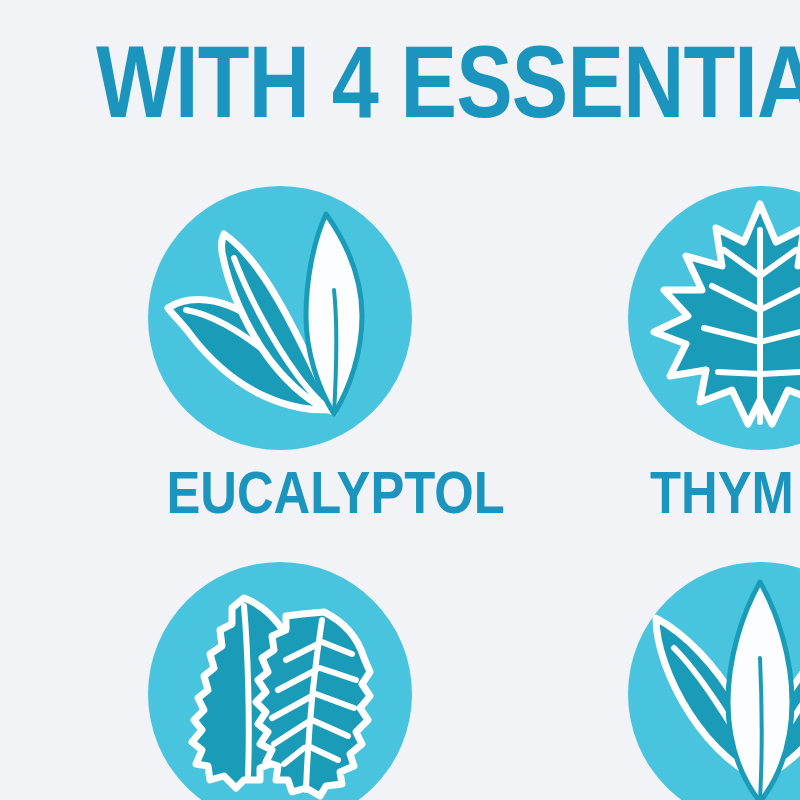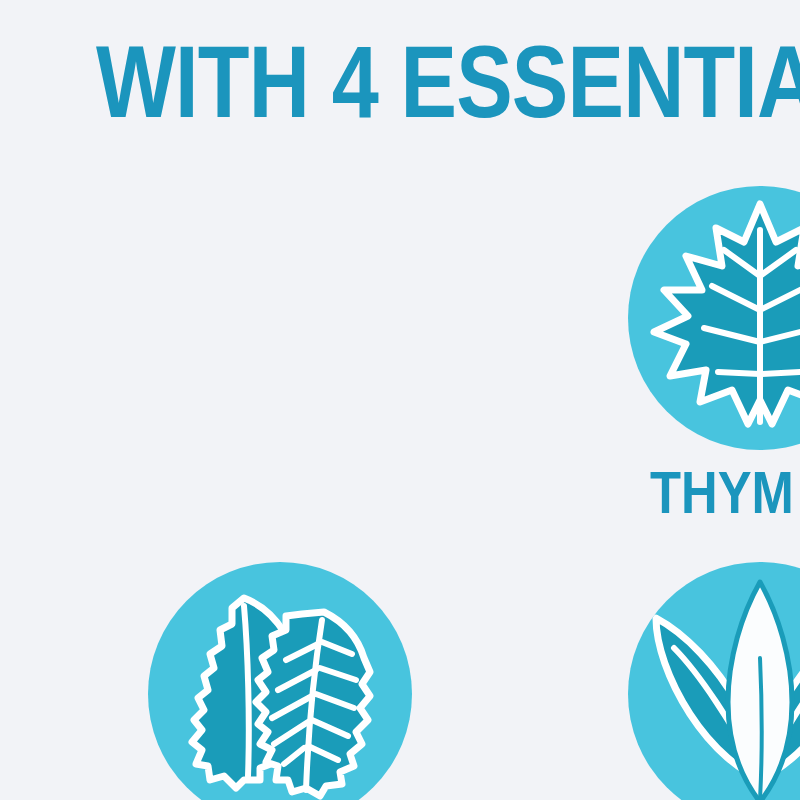--- a/index.html
+++ b/index.html
@@ -96,20 +96,41 @@
 </style>
 </head>
 <body>
 
 <div class="canvas">
 
   <div class="headline">WITH 4 ESSENTIAL O</div>
 
   <div class="grid">
 
+    <div class="card card-r1c1">
+      <div class="icon-circle">
+        <svg viewBox="0 0 264 264" xmlns="http://www.w3.org/2000/svg">
+
+          <path d="M20 122 C38 110 62 112 82 120 C110 131 140 160 168 196
+                   C178 209 184 218 186 223 C166 226 140 221 116 210
+                   C86 196 60 172 42 148 C32 135 24 128 20 122 Z" fill="#1a9cb9" stroke="#ffffff" stroke-width="7" stroke-linejoin="round"></path>
+          <path d="M38 124 C62 128 92 145 120 168 C148 191 170 213 184 224" fill="none" stroke="#ffffff" stroke-width="6" stroke-linecap="round"></path>
+
+          <path d="M76 48 C96 62 114 86 130 114 C150 148 170 192 186 226
+                   C166 220 142 200 122 174 C98 142 80 100 74 66
+                   C73 58 74 52 76 48 Z" fill="#1a9cb9" stroke="#ffffff" stroke-width="7" stroke-linejoin="round"></path>
+          <path d="M86 72 C98 104 122 152 150 190 C168 214 180 223 186 227" fill="none" stroke="#ffffff" stroke-width="6" stroke-linecap="round"></path>
+
+          <path d="M178 28 C198 56 214 92 214 130 C214 166 202 202 186 228
+                   C170 202 158 166 158 130 C158 92 166 54 178 28 Z" fill="#fbfdfe" stroke="#1a9cb9" stroke-width="5" stroke-linejoin="round"></path>
+          <path d="M186 104 C190 140 188 192 186 228" fill="none" stroke="#1a9cb9" stroke-width="4" stroke-linecap="round"></path>
+        </svg>
+      </div>
+      <div class="card-label">EUCALYPTOL</div>
+    </div>
 
     <div class="card card-r1c2">
       <div class="icon-circle">
         <svg viewBox="0 0 264 264" xmlns="http://www.w3.org/2000/svg">
 
           <path d="M132 18
                    L148 56 L176 42 L170 80 L206 70 L190 104 L228 104 L204 130
                    L238 146 L206 158 L222 190 L186 184 L192 216 L160 204
                    L144 238 L132 214
                    L120 238 L104 204 L72 216 L78 184 L42 190 L58 158

